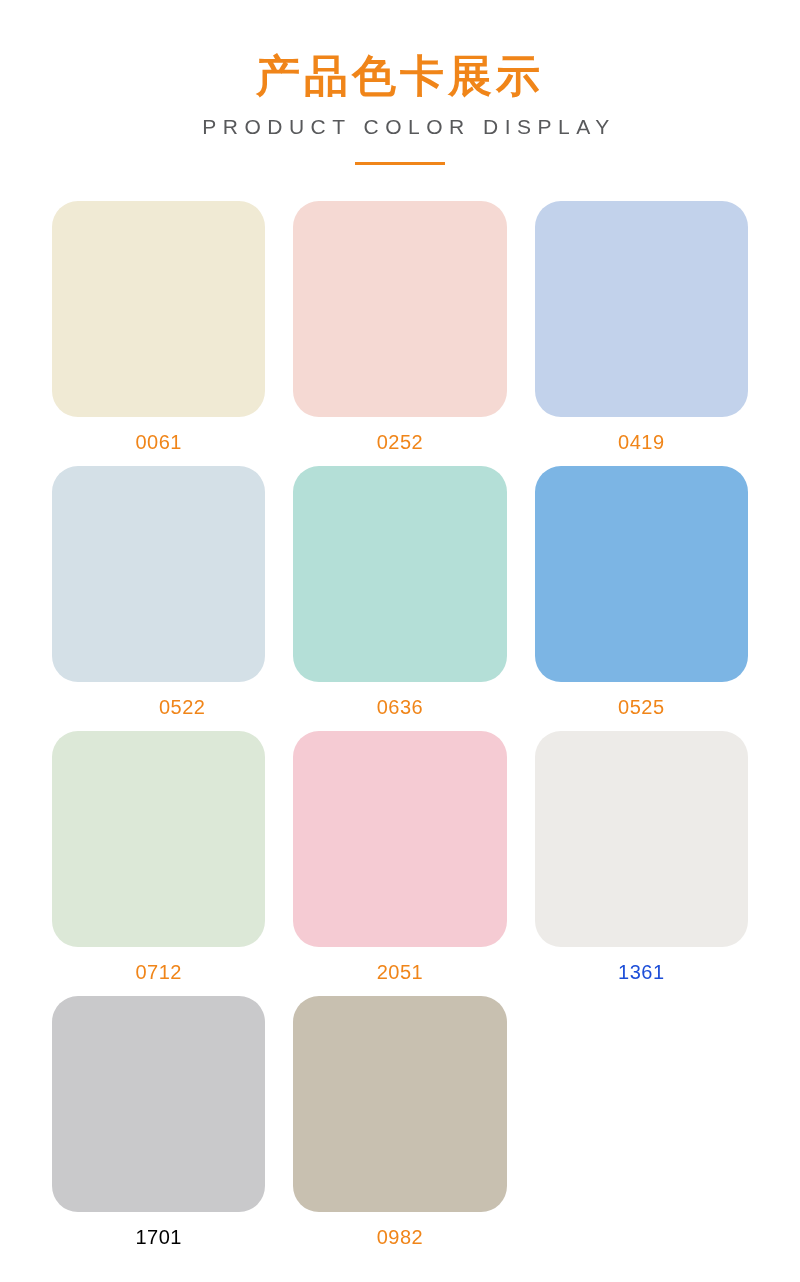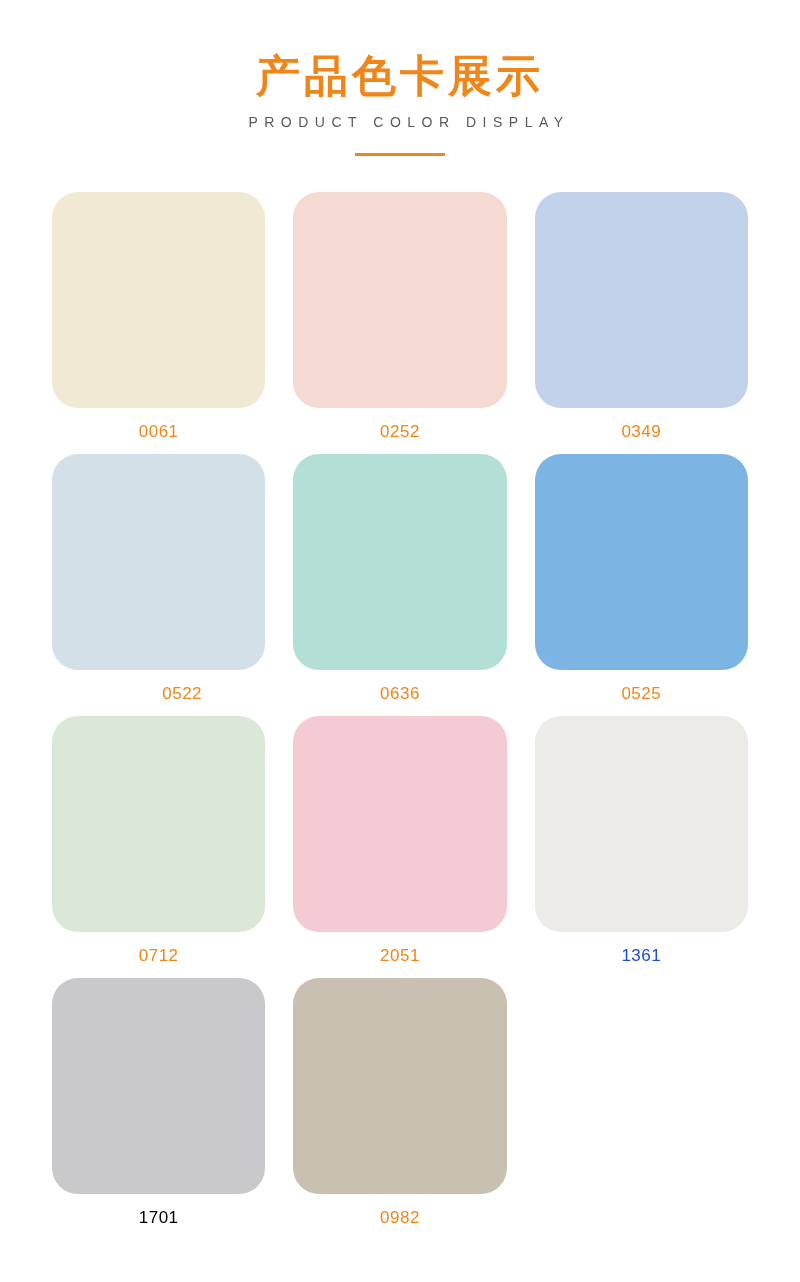--- a/index.html
+++ b/index.html
@@ -33,21 +33,21 @@
     font-weight: bold;
     color: #F08519;
     letter-spacing: 4px;
     line-height: 1.1;
     margin: 0;
     font-family: "Liberation Sans", "DejaVu Sans", sans-serif;
   }
 
   .title-en {
     margin-top: 14px;
-    font-size: 14px;
+    font-size: 21px;
     color: #58595B;
     letter-spacing: 6.5px;
     font-weight: normal;
     line-height: 1.2;
     padding-left: 18px;
   }
 
   .divider {
     width: 90px;
     height: 3px;
@@ -74,21 +74,21 @@
   }
 
   .swatch-chip {
     width: 100%;
     height: 216px;
     border-radius: 26px;
   }
 
   .swatch-label {
     margin-top: 15px;
-    font-size: 17px;
+    font-size: 20px;
     color: #F08519;
     letter-spacing: 0.5px;
     line-height: 1;
     font-family: "Liberation Sans", sans-serif;
   }
 </style>
 </head>
 <body>
 
 <div class="page">
@@ -106,21 +106,21 @@
       <div class="swatch-label" style="color: rgb(240, 133, 25);">0061</div>
     </div>
 
     <div class="swatch-cell">
       <div class="swatch-chip" style="background-color: rgb(245, 217, 211);"></div>
       <div class="swatch-label" style="color: rgb(240, 133, 25);">0252</div>
     </div>
 
     <div class="swatch-cell">
       <div class="swatch-chip" style="background-color: rgb(194, 210, 235);"></div>
-      <div class="swatch-label" style="color: rgb(240, 133, 25);">0349</div>
+      <div class="swatch-label" style="color: rgb(240, 133, 25);">0419</div>
     </div>
 
     <div class="swatch-cell">
       <div class="swatch-chip" style="background-color: rgb(212, 224, 231);"></div>
       <div class="swatch-label" style="color: rgb(240, 133, 25); padding-left: 47px;">0522</div>
     </div>
 
     <div class="swatch-cell">
       <div class="swatch-chip" style="background-color: rgb(180, 223, 215);"></div>
       <div class="swatch-label" style="color: rgb(240, 133, 25);">0636</div>

